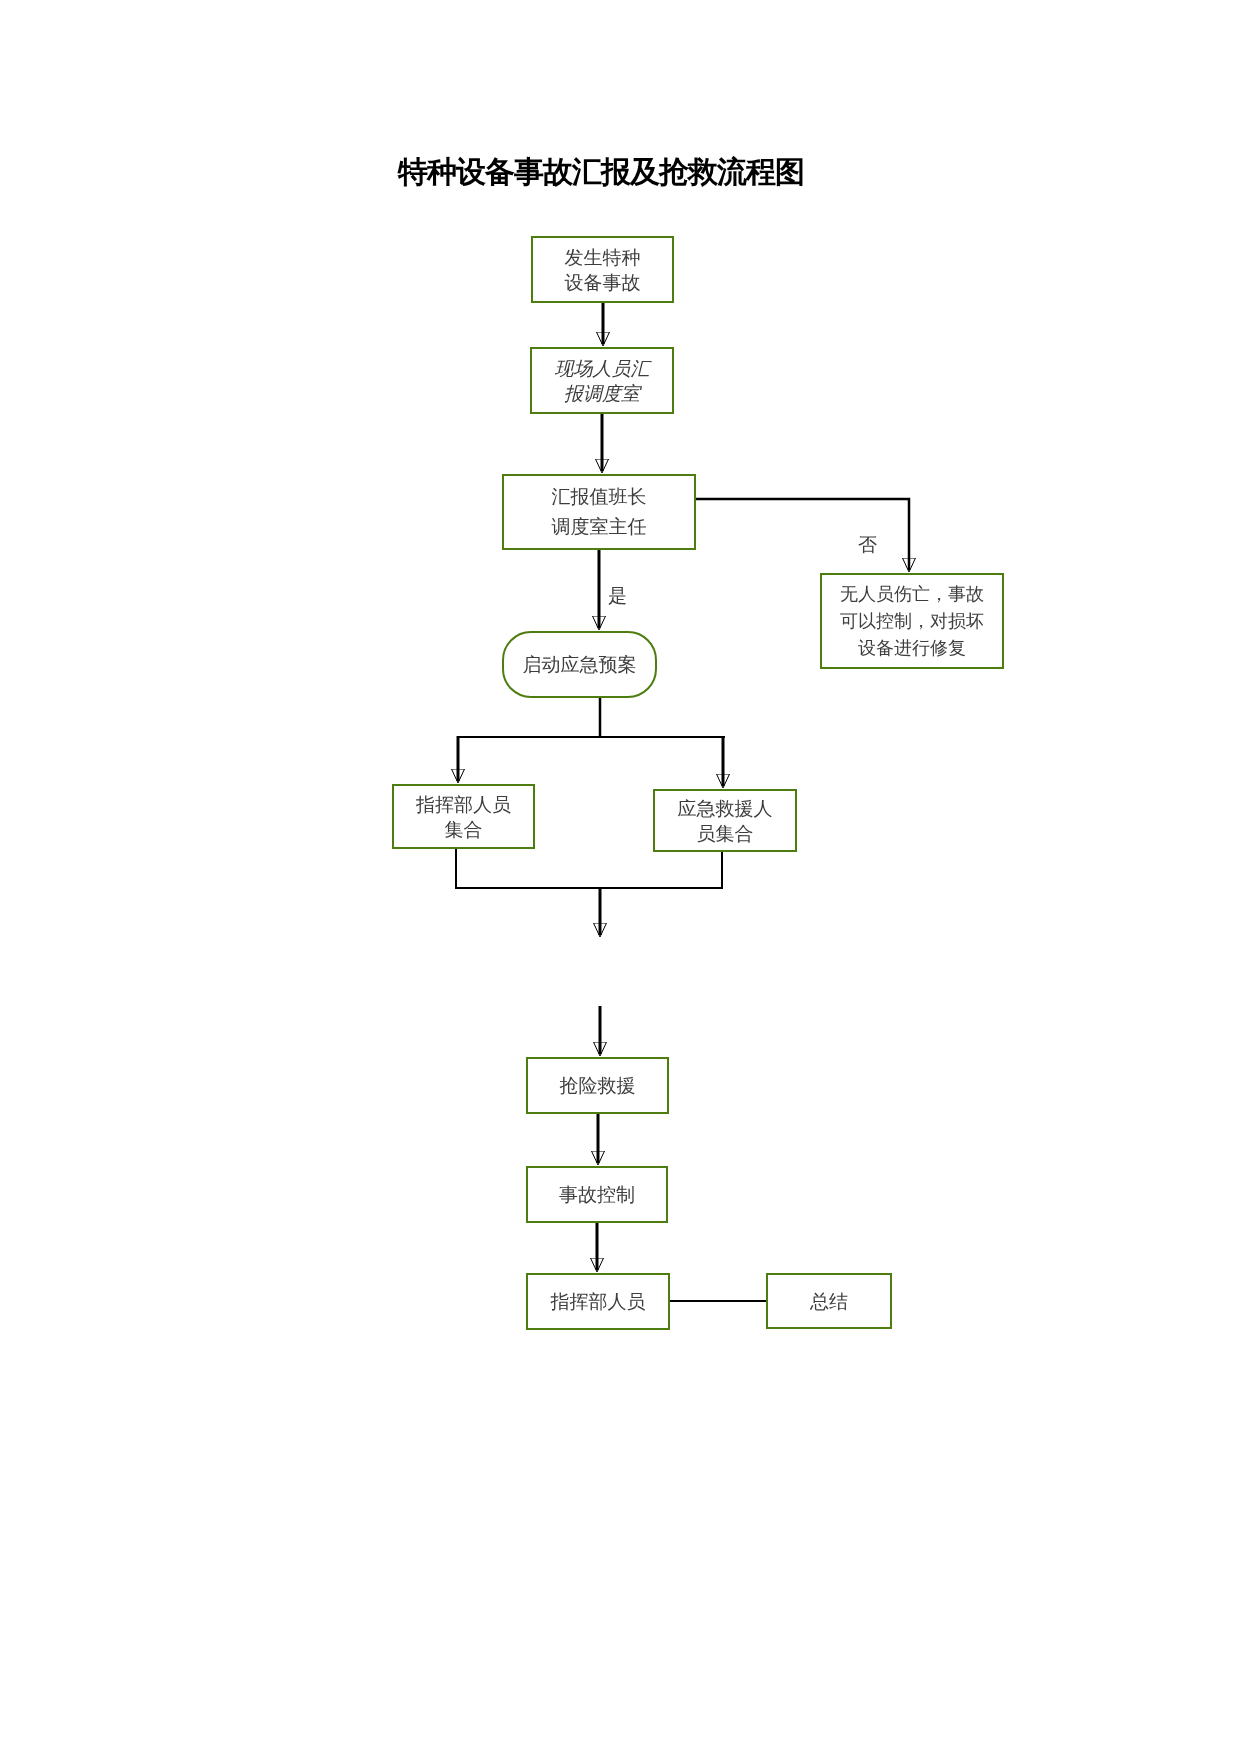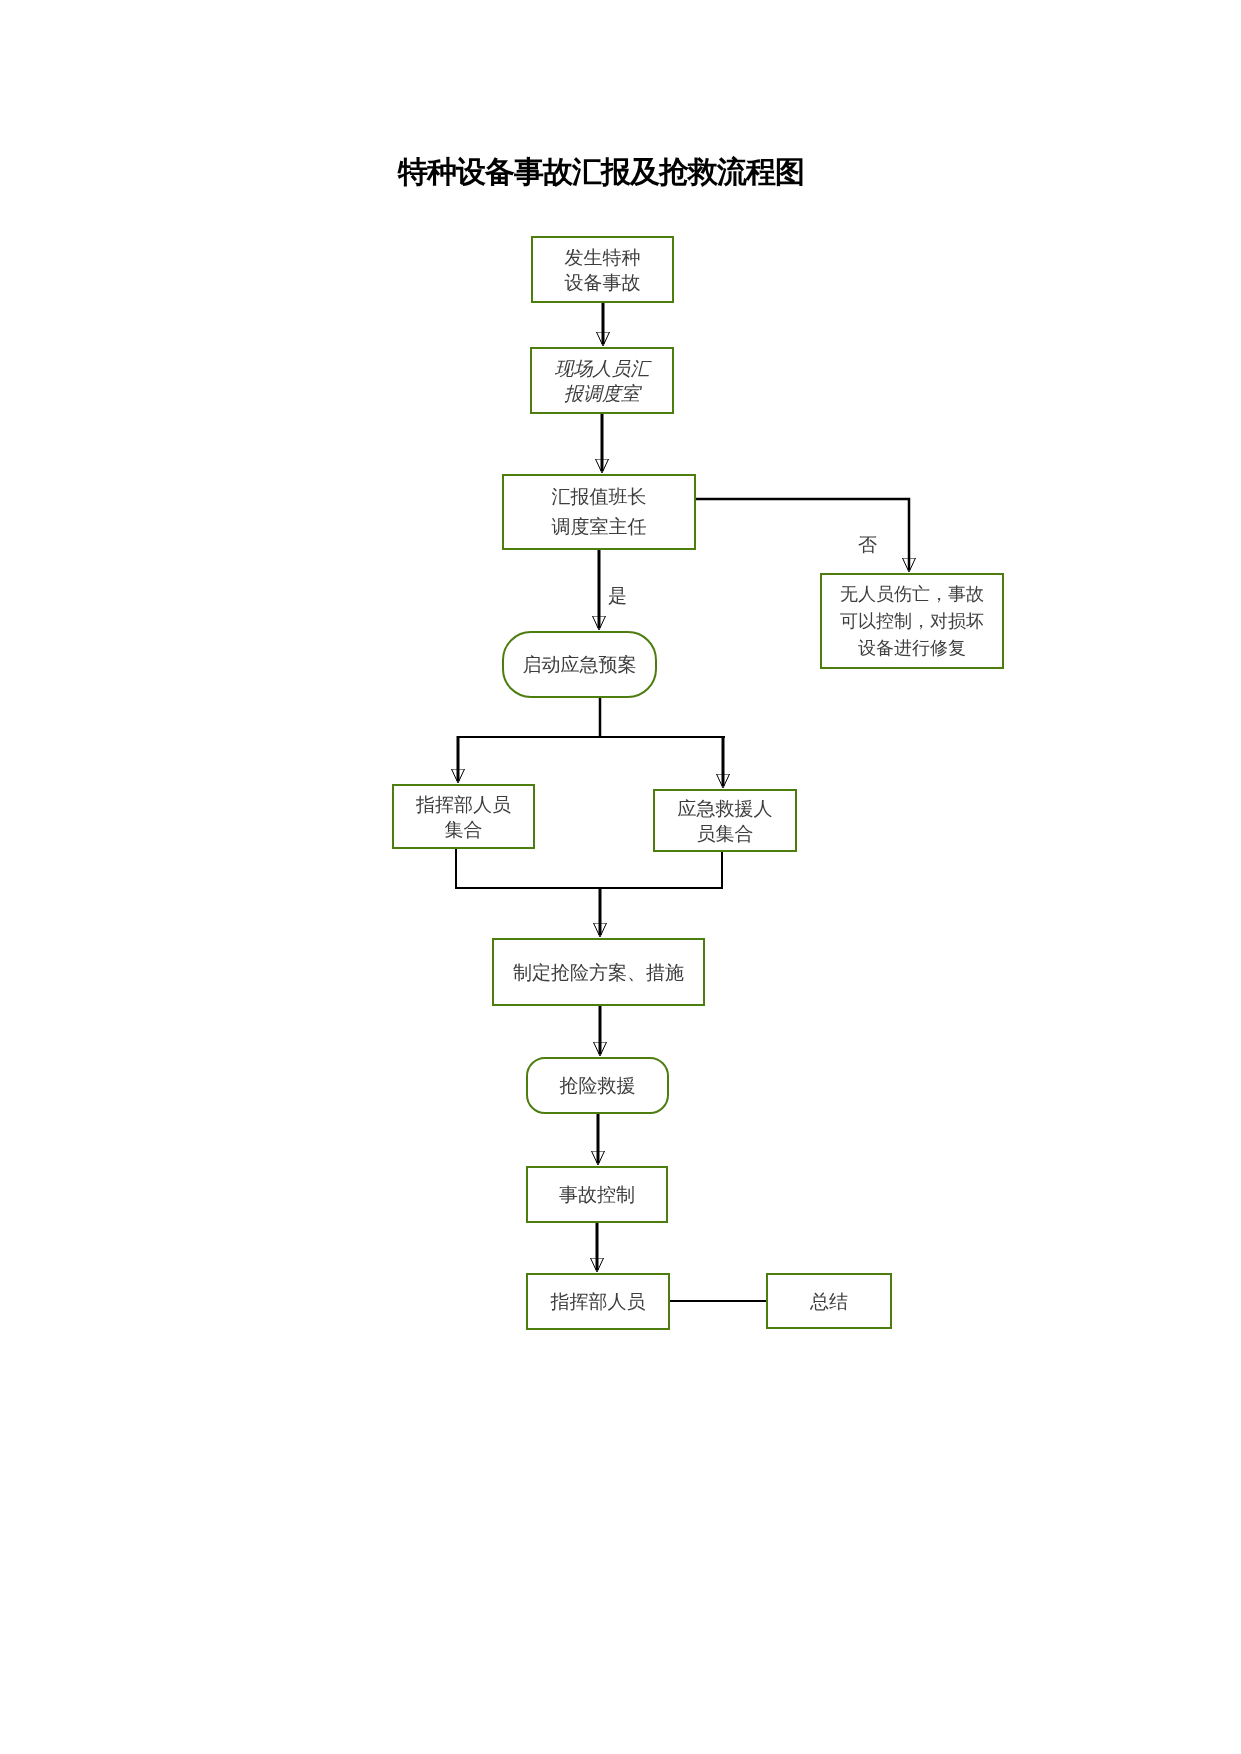--- a/index.html
+++ b/index.html
@@ -115,25 +115,22 @@
   <div class="node" style="left:392px; top:784px; width:143px; height:65px;">
     <span>指挥部人员
 集合</span>
   </div>
 
   <div class="node" style="left:653px; top:789px; width:144px; height:63px;">
     <span>应急救援人
 员集合</span>
   </div>
 
-  <div class="node" style="left:492px; top:938px; width:213px; height:68px;">
-    <span>制定抢险方案、措施</span>
-  </div>
 
-  <div class="node" style="left:526px; top:1057px; width:143px; height:57px;border-radius:19px;">
+  <div class="node" style="left:526px; top:1057px; width:143px; height:57px;">
     <span>抢险救援</span>
   </div>
 
   <div class="node" style="left:526px; top:1166px; width:142px; height:57px;">
     <span>事故控制</span>
   </div>
 
   <div class="node" style="left:526px; top:1273px; width:144px; height:57px;">
     <span>指挥部人员</span>
   </div>

